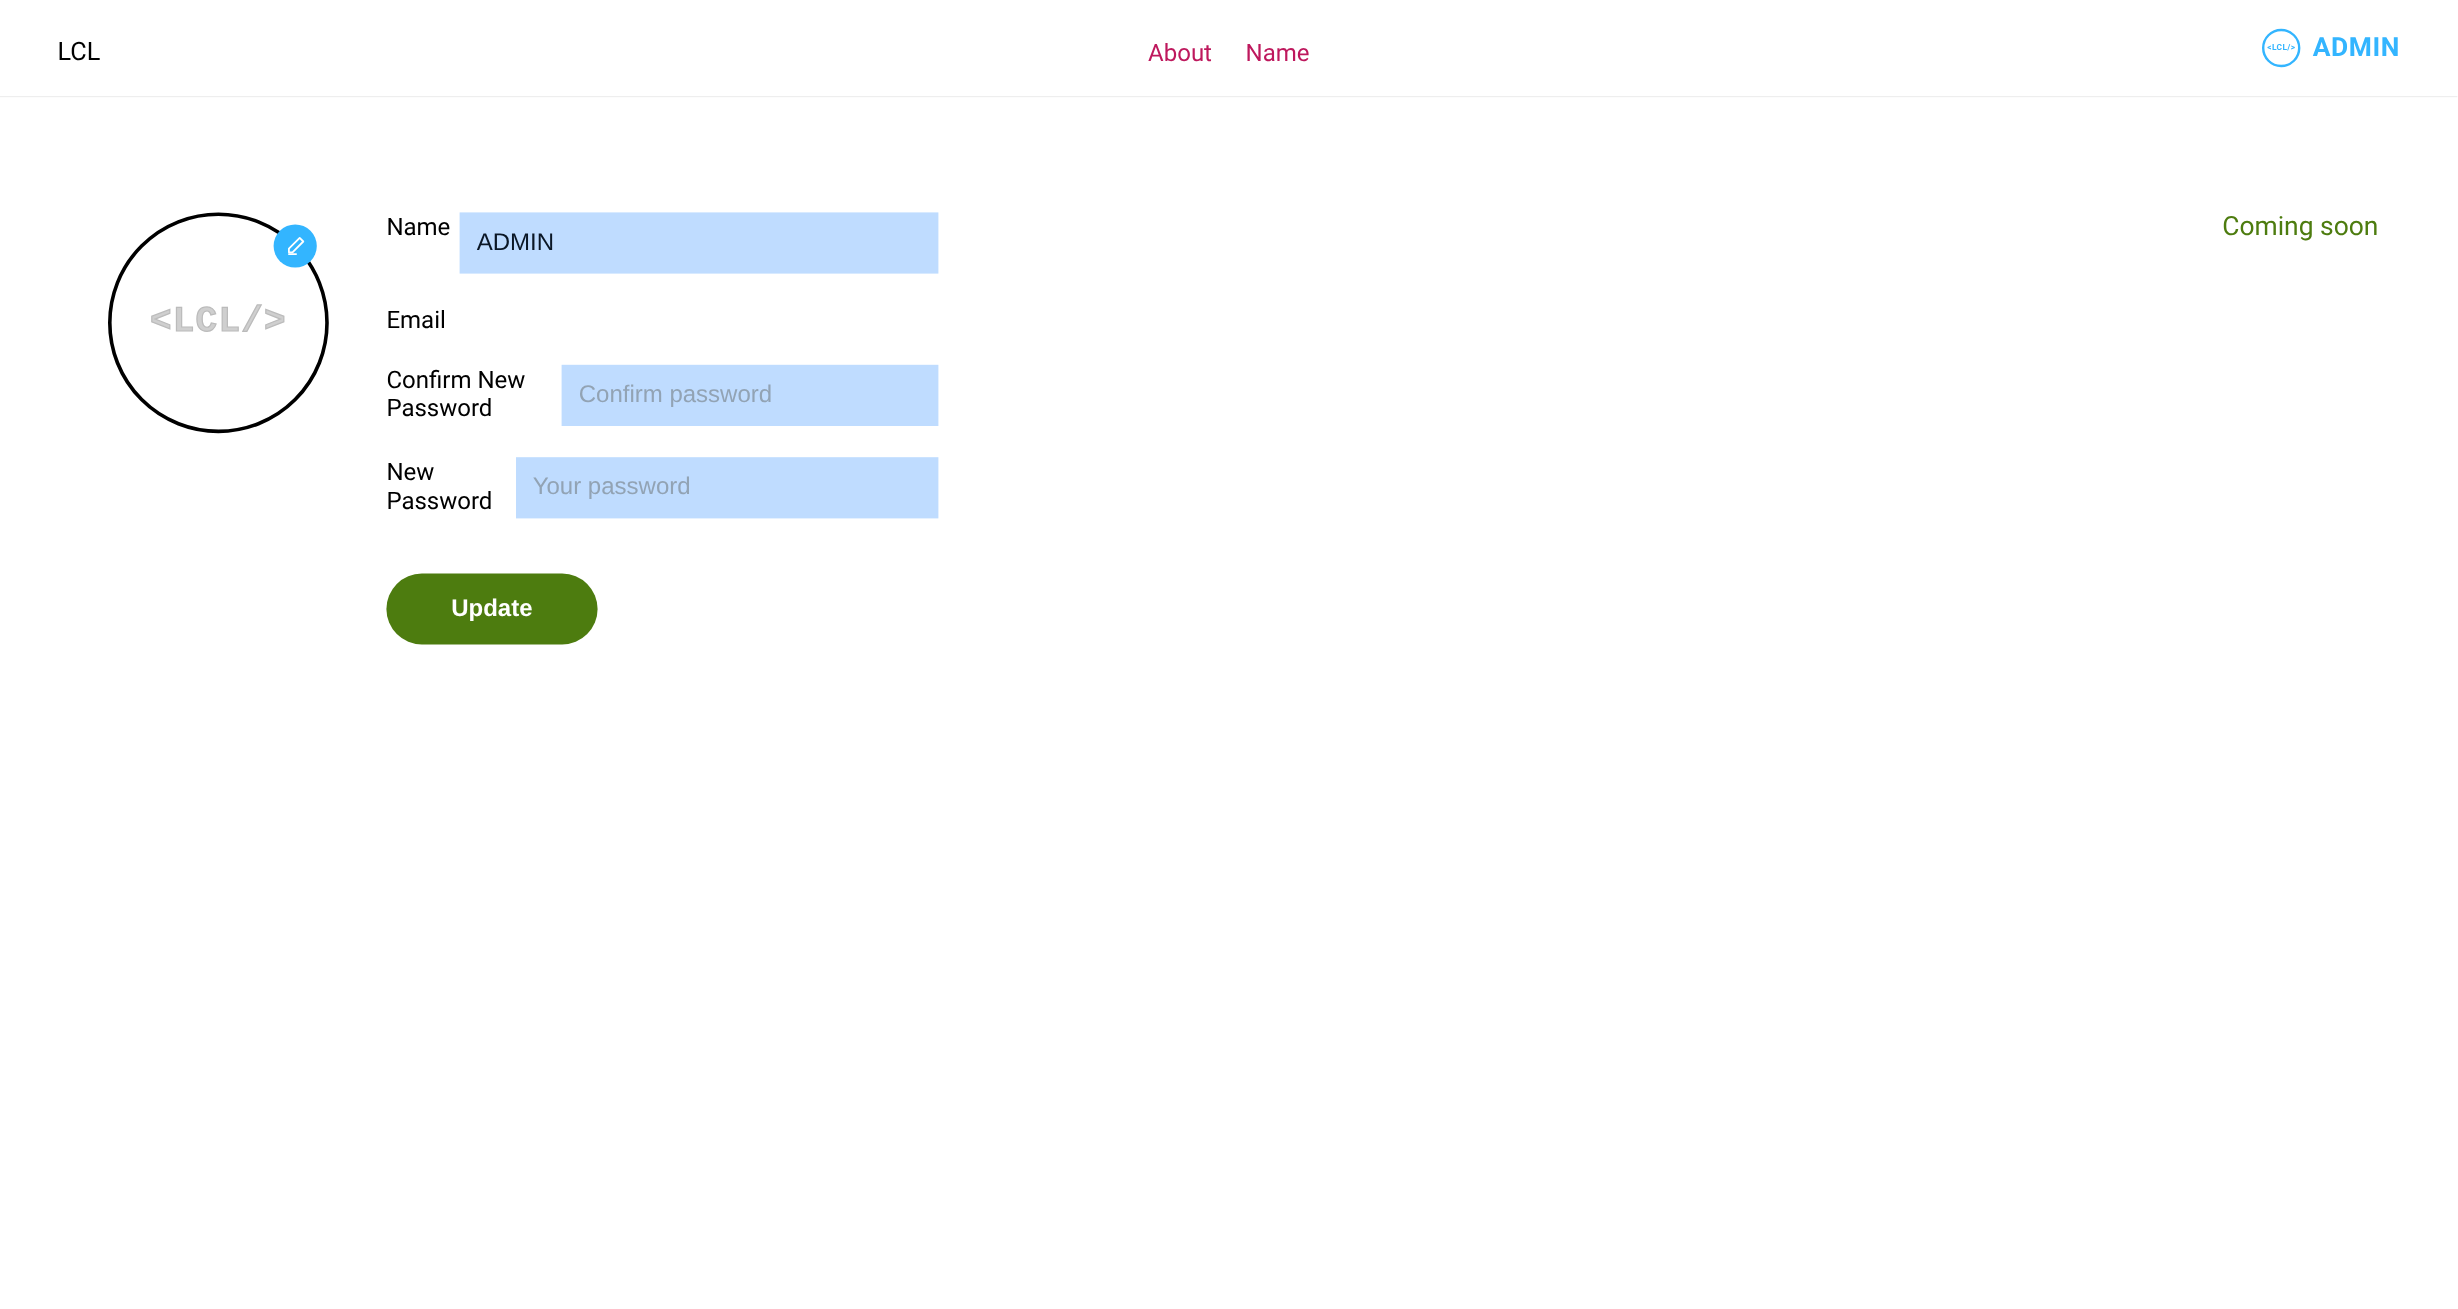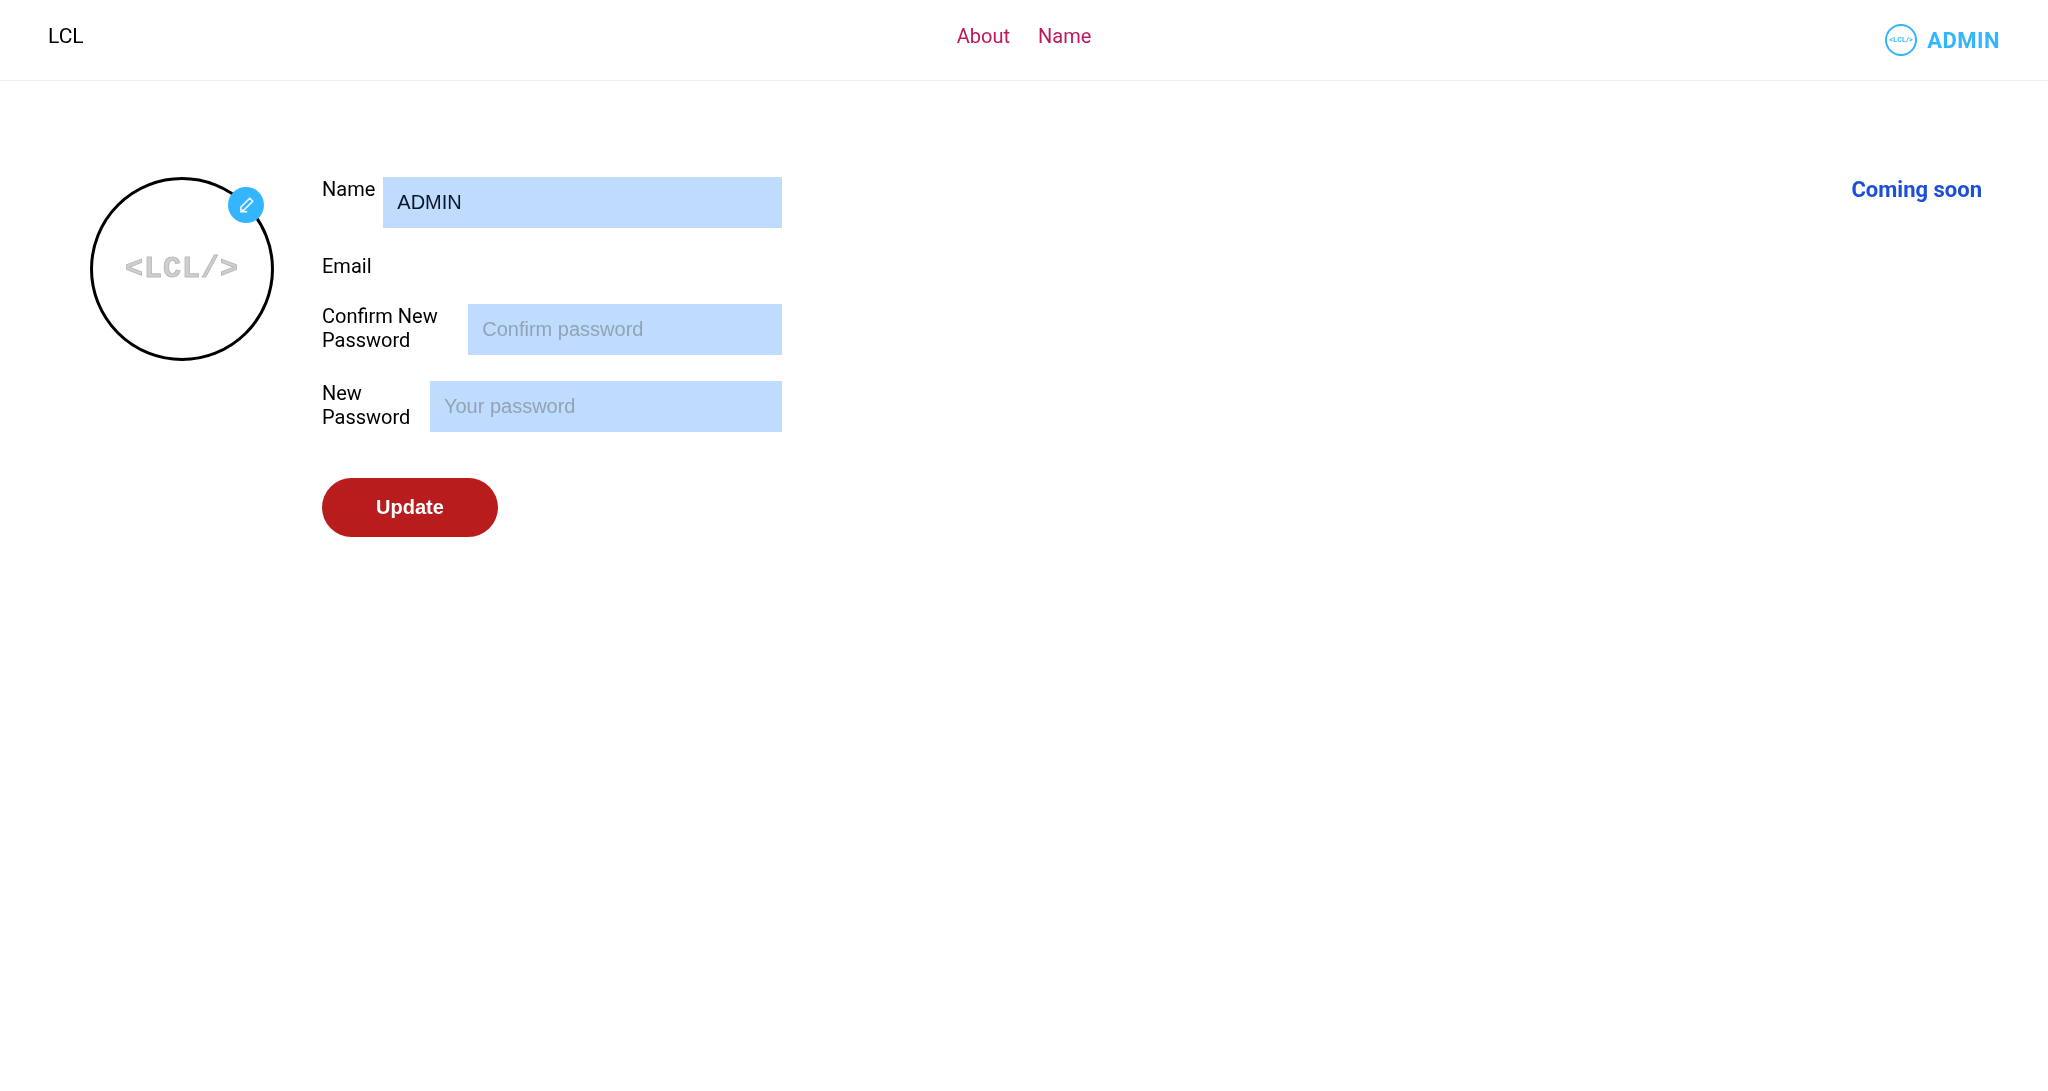--- a/index.html
+++ b/index.html
@@ -7,21 +7,21 @@
   body {
     font-family: -apple-system, BlinkMacSystemFont, "Segoe UI", Roboto, Helvetica, Arial, sans-serif;
     background: #ffffff;
     color: #000;
     font-size: 18px;
   }
 
   
   .header {
     display: flex;
-    align-items: flex-start;
+    align-items: flex-end;
     justify-content: space-between;
     padding: 24px 48px;
     border-bottom: 1px solid #eee;
   }
   .brand {
     font-size: 21px;
     font-weight: 400;
     color: #000;
   }
   .nav-center {
@@ -129,40 +129,39 @@
     padding: 14px 14px;
     font-size: 20px;
     color: #0b1726;
     outline: none;
     width: 100%;
   }
   .field input::placeholder { color: #92a3b4; }
 
   .update-btn {
     margin-top: 20px;
-    background: #b91c1c;
+    background: #4d7c0f;
     color: #fff;
     font-weight: 700;
     font-size: 20px;
     border: none;
     border-radius: 32px;
     padding: 18px 54px;
     cursor: pointer;
     align-self: flex-start;
     text-align: right;
   }
 
   
   .right-col {
     margin-left: auto;
     font-size: 22px;
-    color: #1d4ed8;
+    color: #4d7c0f;
     white-space: nowrap;
     padding-right: 6px;
-    font-weight: bold;
   }
 </style>
 </head>
 <body>
 
 <header class="header">
   <div class="brand">LCL</div>
 
   <nav class="nav-center">
     <a class="nav-link">About</a>

